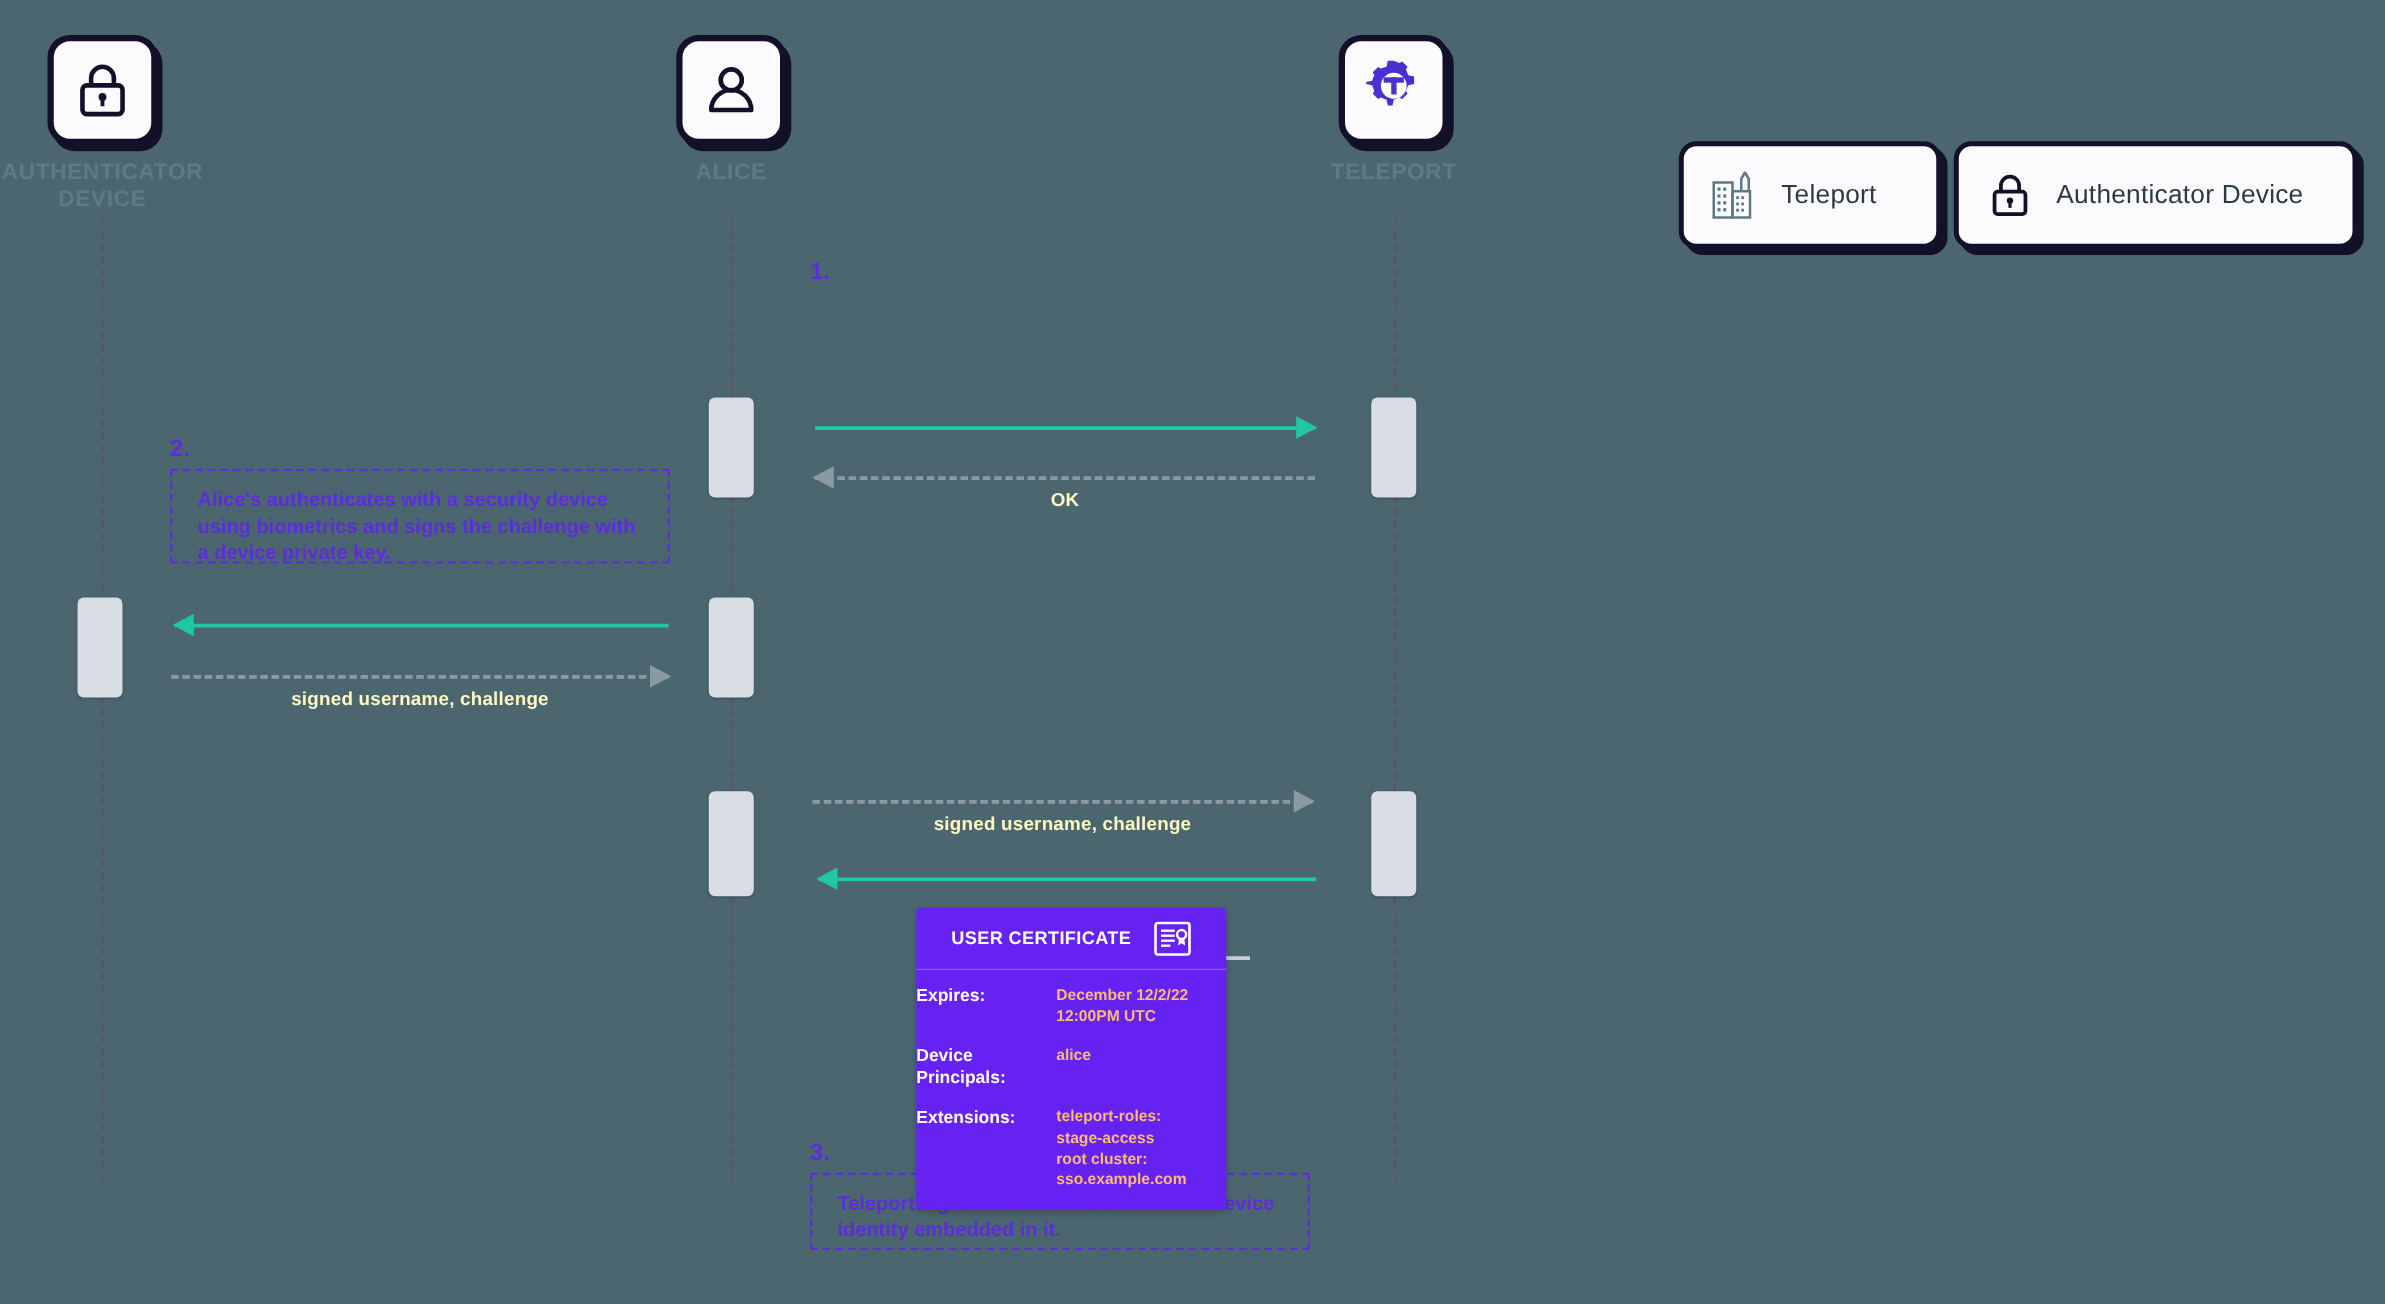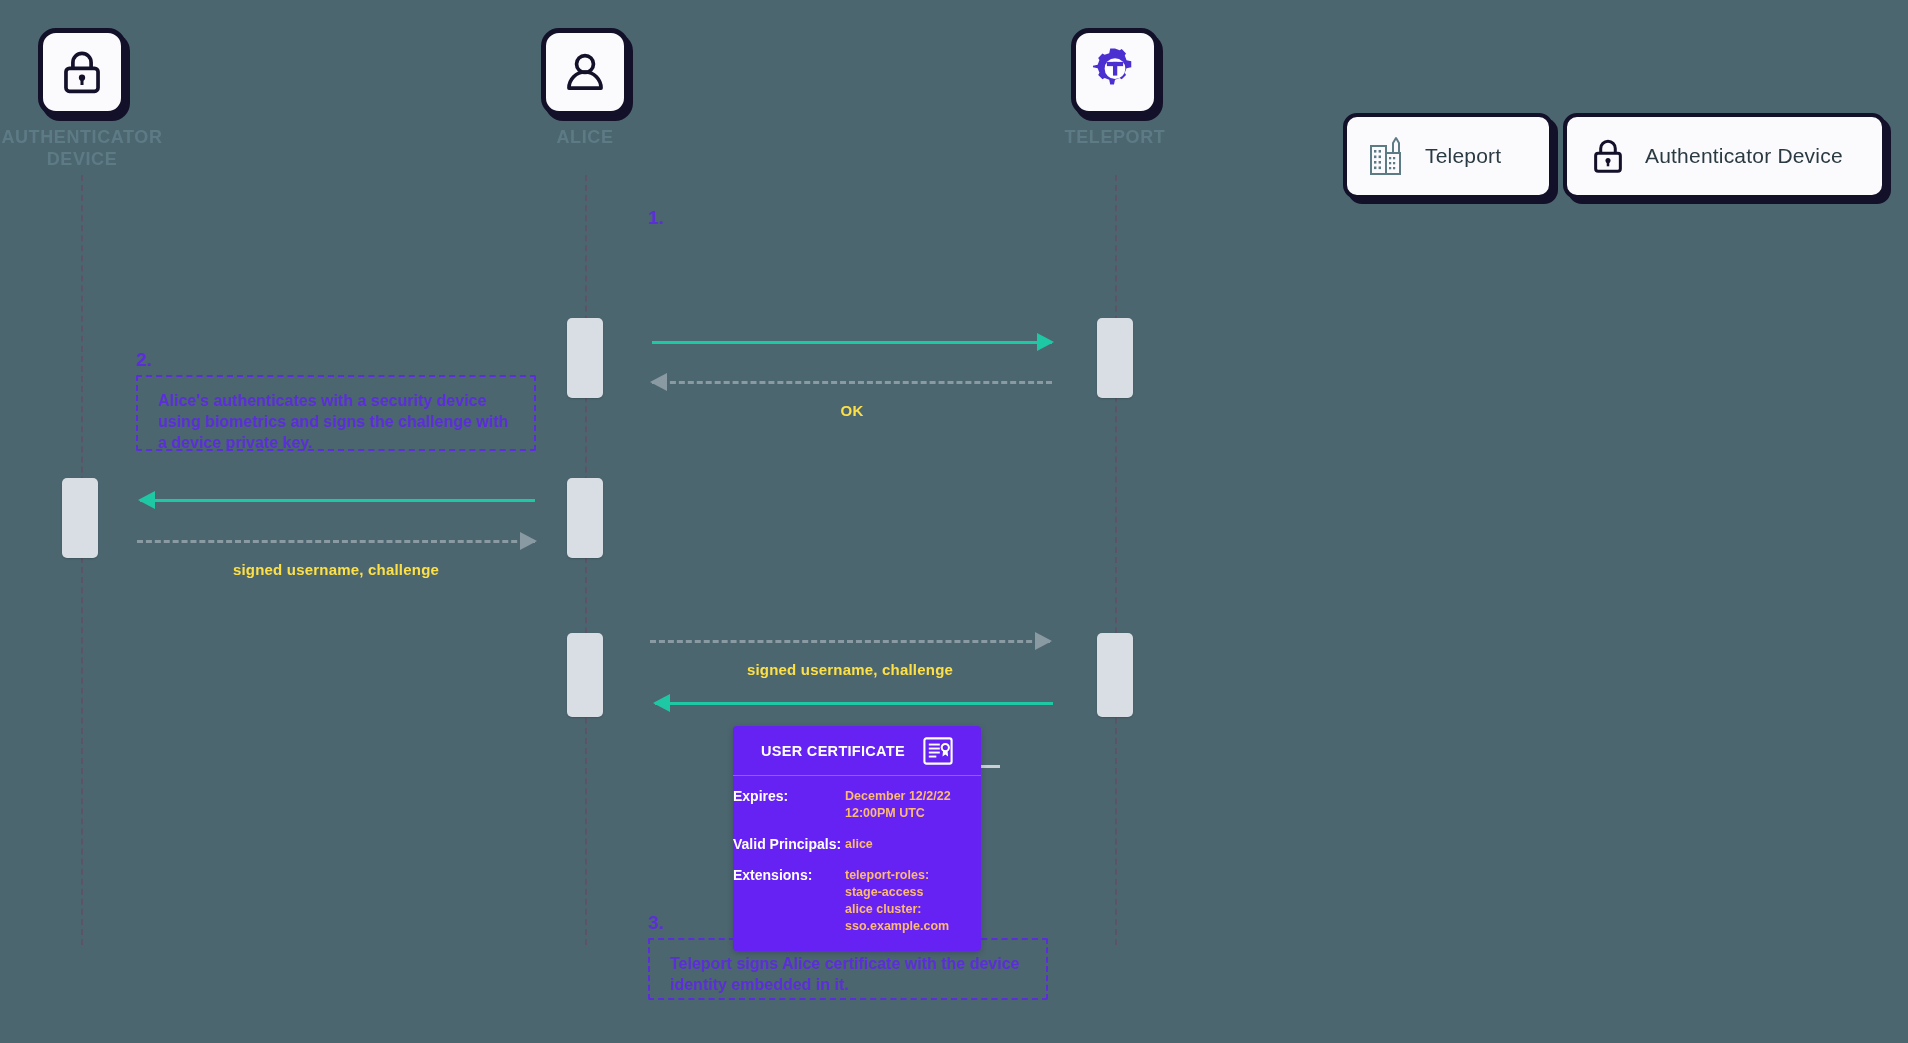--- a/index.html
+++ b/index.html
@@ -85,26 +85,26 @@
     border-top: 9px solid transparent;
     border-bottom: 9px solid transparent;
   }
   .msg.solid .arrowhead.right { right: -2px; border-left: 17px solid #1ec8a5; }
   .msg.solid .arrowhead.left  { left: -2px;  border-right: 17px solid #1ec8a5; }
   .msg.dashed .arrowhead.right { right: -2px; border-left: 17px solid #8a9aa3; }
   .msg.dashed .arrowhead.left  { left: -2px;  border-right: 17px solid #8a9aa3; }
 
   .msg-label {
     position: absolute;
-    top: 21px;
+    top: 11px;
     left: 0; right: 0;
     text-align: center;
     font-size: 15px;
     font-weight: 600;
-    color: #fde047;
+    color: #fef9c3;
     letter-spacing: 0.2px;
   }
 
   
   .note { position: absolute; }
   .note-number {
     font-size: 19px;
     font-weight: 700;
     color: #5b2ddb;
     margin-bottom: 6px;
@@ -312,26 +312,26 @@
         <circle cx="22.3" cy="10.6" r="3.6" fill="none" stroke="#ffffff" stroke-width="2"></circle>
         <path d="M20.1 13.4l-.6 6 2.8-1.9 2.8 1.9-.6-6z" fill="#ffffff"></path>
       </svg>
     </div>
     <div class="cert-body">
       <div class="cert-row">
         <div class="cert-key">Expires:</div>
         <div class="cert-val">December 12/2/22 12:00PM UTC</div>
       </div>
       <div class="cert-row">
-        <div class="cert-key">Valid Principals:</div>
+        <div class="cert-key">Device Principals:</div>
         <div class="cert-val">alice</div>
       </div>
       <div class="cert-row" style="padding-bottom:0;">
         <div class="cert-key">Extensions:</div>
-        <div class="cert-val" style="max-width:104px;">teleport-roles: stage-access alice cluster: sso.example.com</div>
+        <div class="cert-val" style="max-width:104px;">teleport-roles: stage-access root cluster: sso.example.com</div>
       </div>
     </div>
   </div>
 
   <div class="legend-card" style="left:1343px; top:113px; width:210px;">
     <span class="legend-icon">
       <svg width="38" height="40" viewBox="0 0 38 40">
         <rect x="2" y="10" width="15" height="28" fill="none" stroke="#5d7b85" stroke-width="2"></rect>
         <rect x="17" y="17" width="14" height="21" fill="none" stroke="#5d7b85" stroke-width="2"></rect>
         <path d="M24 17V7l3-5 3 5v10" fill="none" stroke="#5d7b85" stroke-width="2" stroke-linejoin="round"></path>

